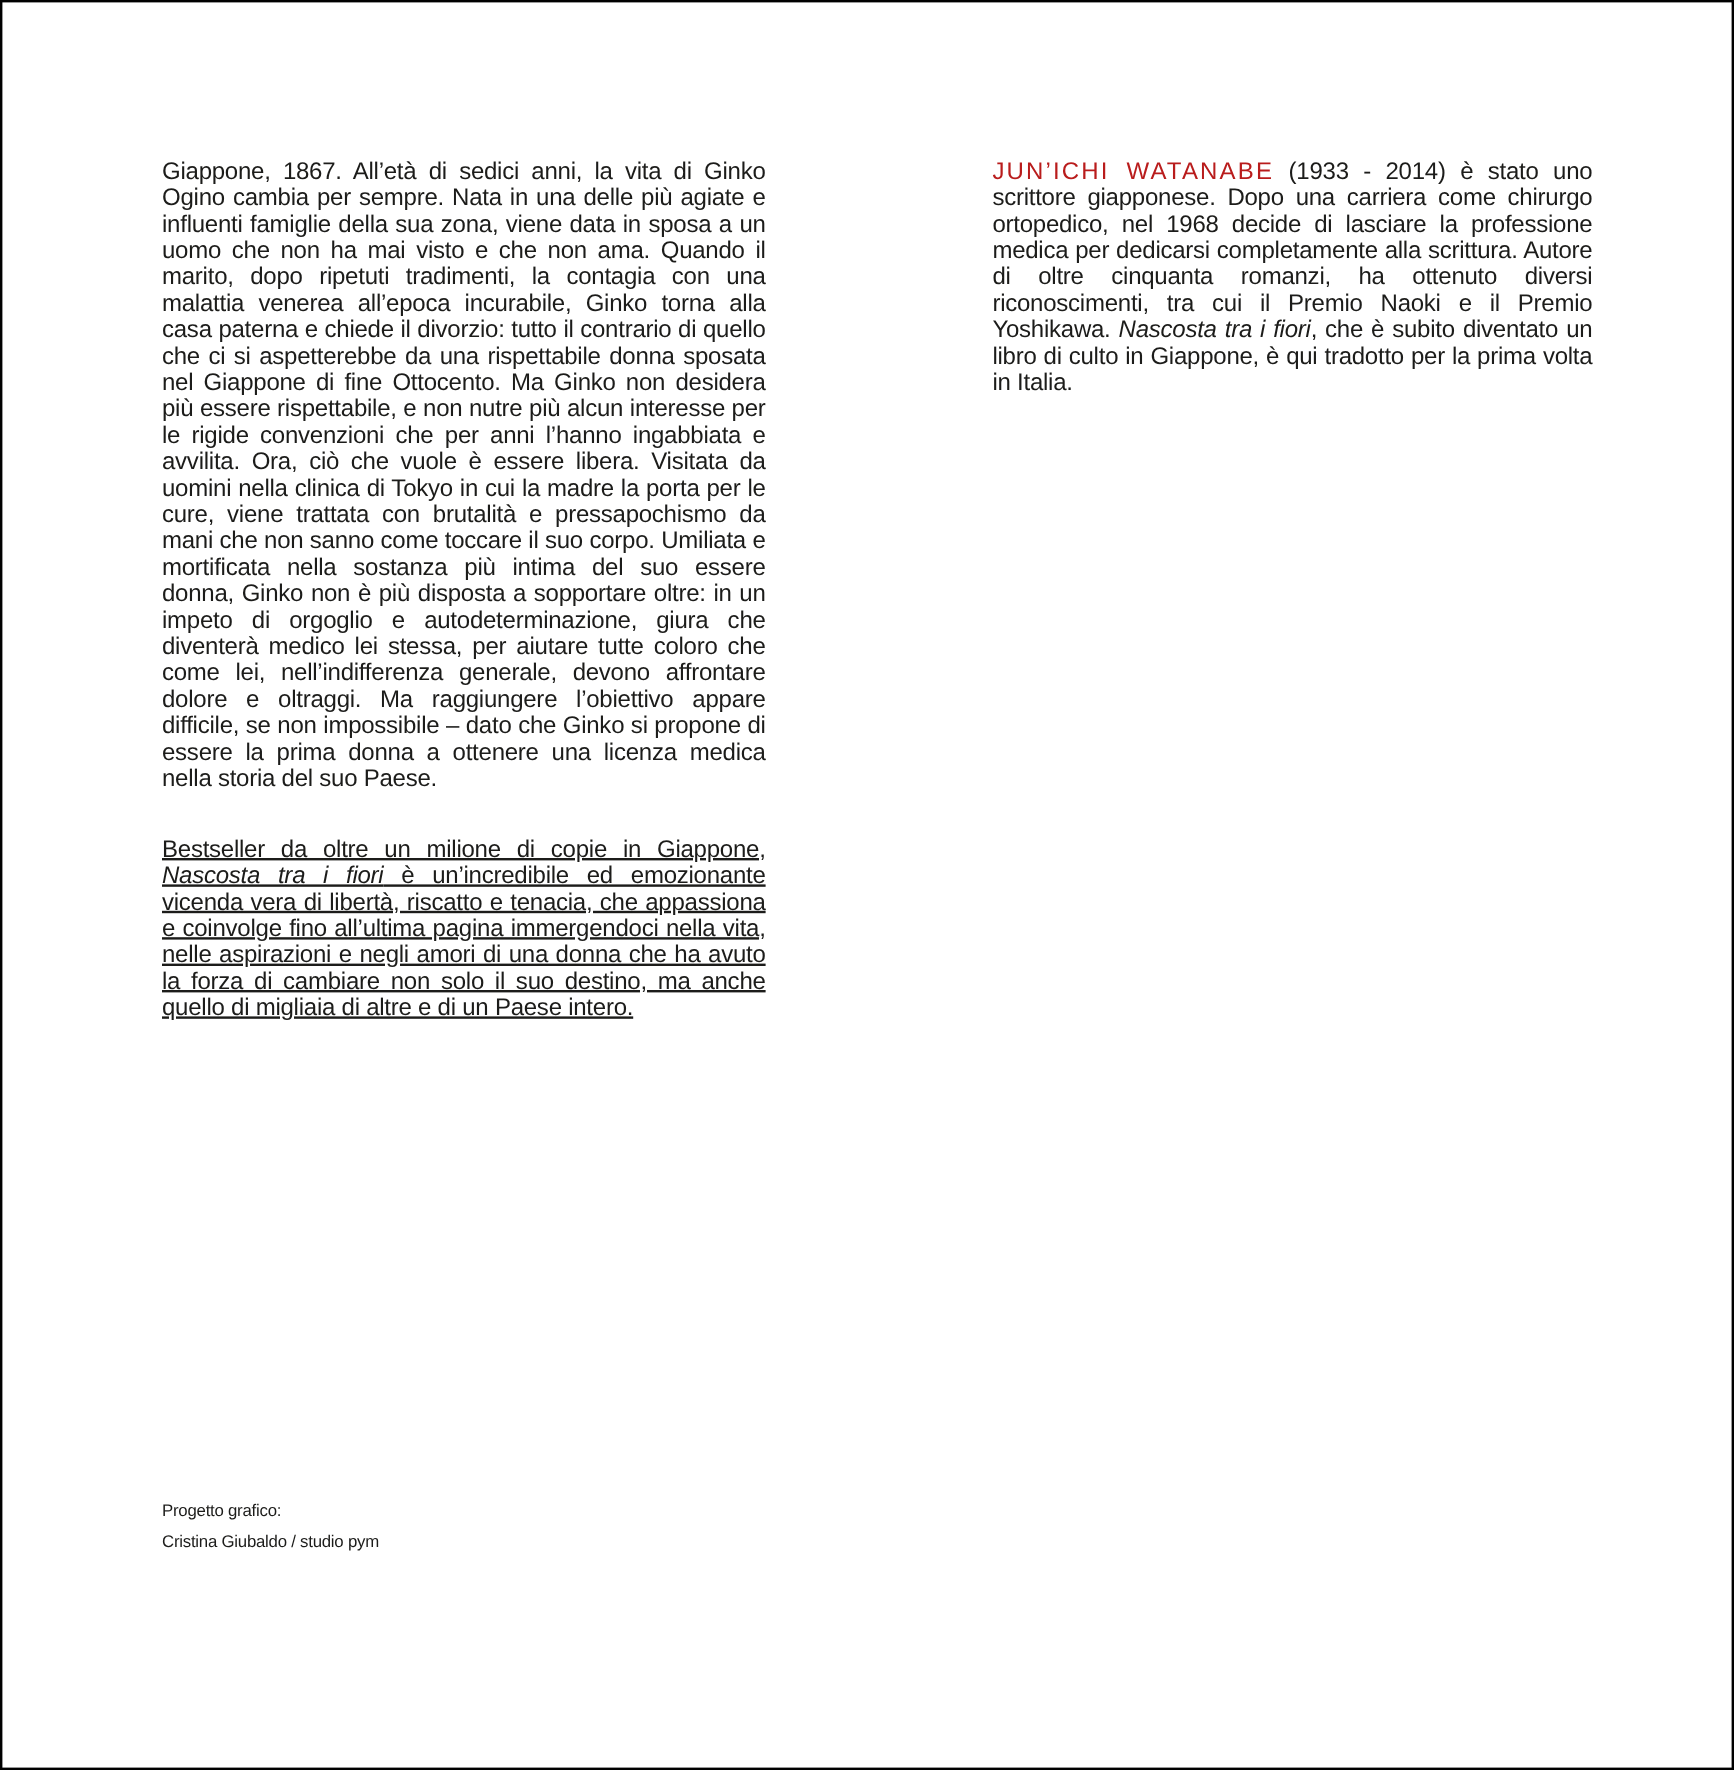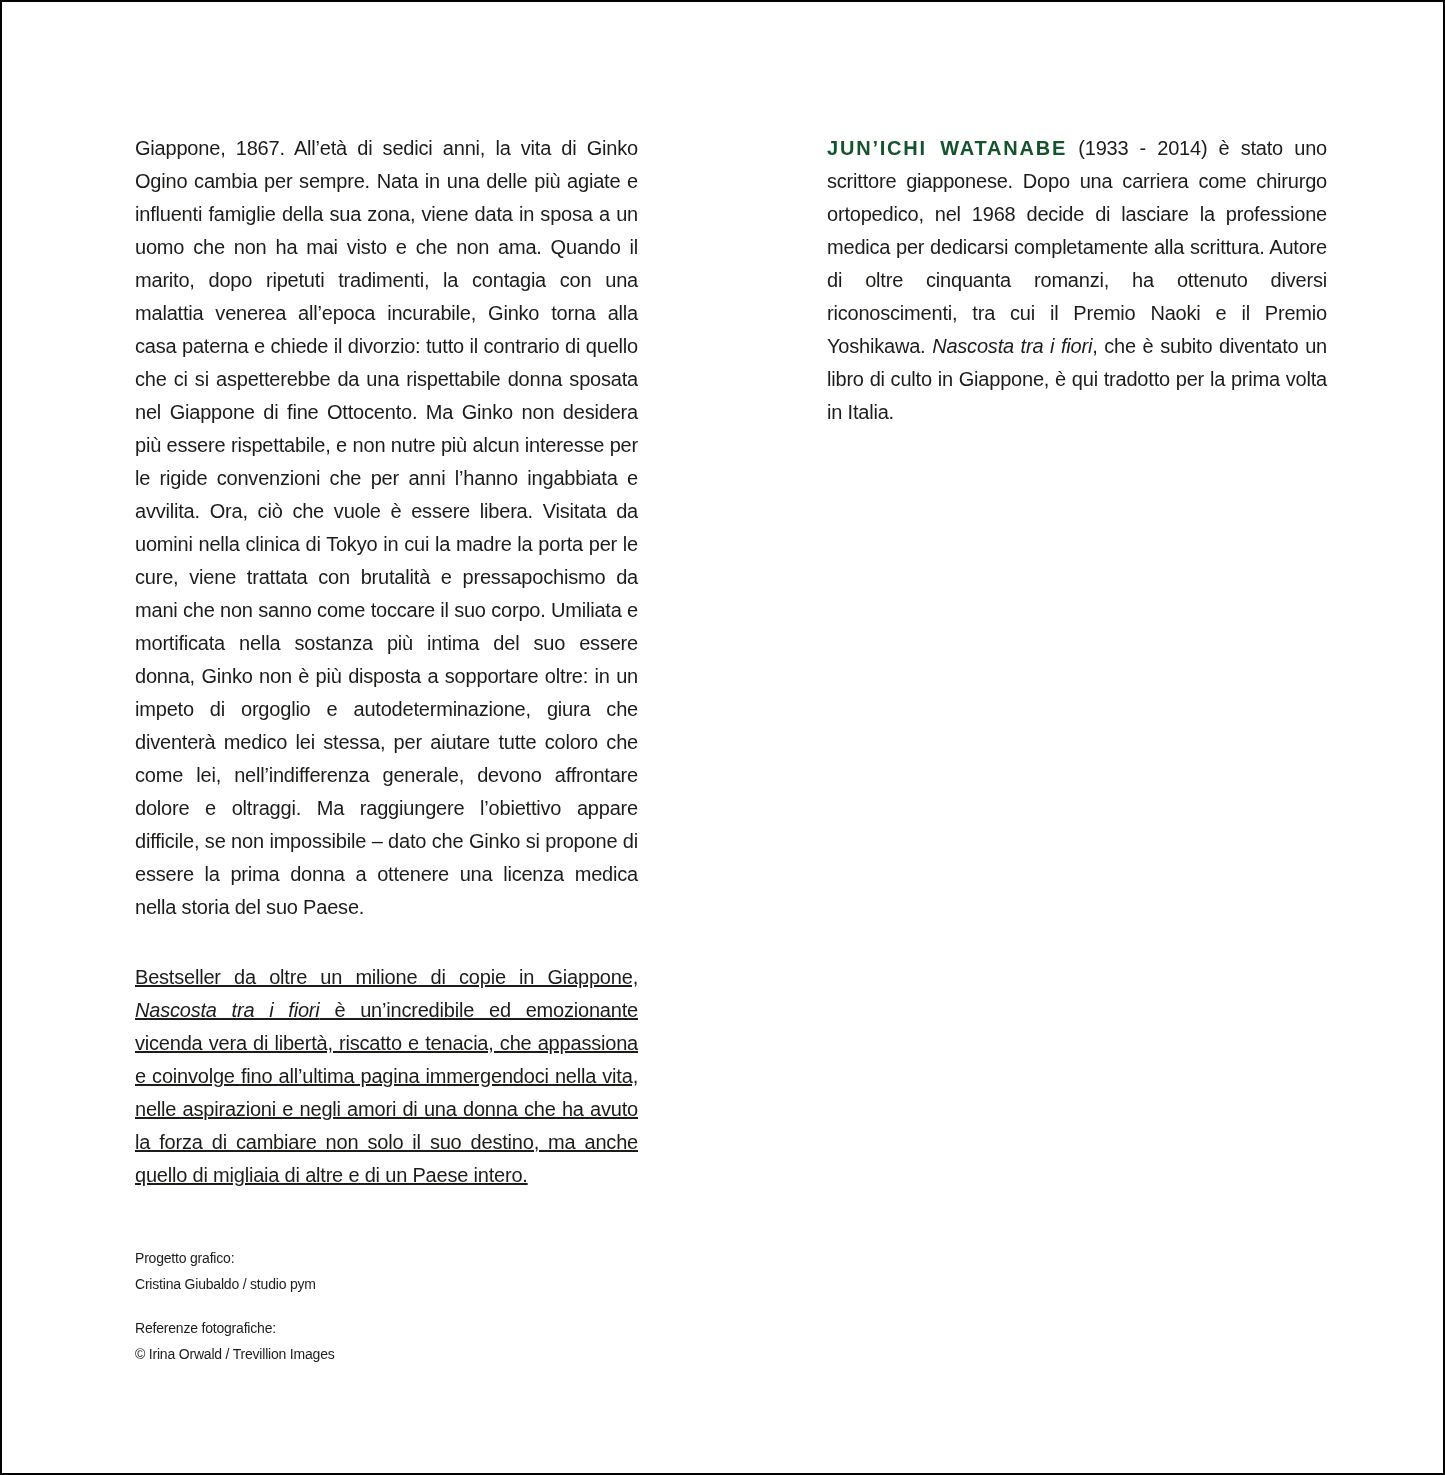--- a/index.html
+++ b/index.html
@@ -16,21 +16,21 @@
     background: #ffffff;
     font-family: "Liberation Sans", sans-serif;
     color: #1c1c1a;
     overflow: hidden;
   }
   .col {
     position: absolute;
     top: 130px;
     text-align: justify;
     font-size: 20px;
-    line-height: 33px;
+    line-height: 22px;
     letter-spacing: -0.2px;
   }
   .col-left {
     left: 133px;
     width: 503px;
   }
   .col-right {
     left: 825px;
     width: 500px;
   }
@@ -39,22 +39,22 @@
     padding: 0;
   }
   .col p + p {
     margin-top: 37px;
     text-decoration: underline;
   }
   .book-title {
     font-style: italic;
   }
   .author-name {
-    font-weight: 700;
-    color: #14532d;
+    font-weight: 400;
+    color: #b91c1c;
     letter-spacing: 1.8px;
   }
   .credits {
     position: absolute;
     left: 133px;
     top: 1243px;
     font-size: 14px;
     line-height: 26px;
     letter-spacing: -0.2px;
     text-align: left;
@@ -74,23 +74,19 @@
   <div class="col col-left">
     <p>Giappone, 1867. All’età di sedici anni, la vita di Ginko Ogino cambia per sempre. Nata in una delle più agiate e influenti famiglie della sua zona, viene data in sposa a un uomo che non ha mai visto e che non ama. Quando il marito, dopo ripetuti tradimenti, la contagia con una malattia venerea all’epoca incurabile, Ginko torna alla casa paterna e chiede il divorzio: tutto il contrario di quello che ci si aspetterebbe da una rispettabile donna sposata nel Giappone di fine Ottocento. Ma Ginko non desidera più essere rispettabile, e non nutre più alcun interesse per le rigide convenzioni che per anni l’hanno ingabbiata e avvilita. Ora, ciò che vuole è essere libera. Visitata da uomini nella clinica di Tokyo in cui la madre la porta per le cure, viene trattata con brutalità e pressapochismo da mani che non sanno come toccare il suo corpo. Umiliata e mortificata nella sostanza più intima del suo essere donna, Ginko non è più disposta a sopportare oltre: in un impeto di orgoglio e autodeterminazione, giura che diventerà medico lei stessa, per aiutare tutte coloro che come lei, nell’indifferenza generale, devono affrontare dolore e oltraggi. Ma raggiungere l’obiettivo appare difficile, se non impossibile – dato che Ginko si propone di essere la prima donna a ottenere una licenza medica nella storia del suo Paese.</p>
     <p><span>Bestseller da oltre un milione di copie in Giappone, </span><span class="book-title">Nascosta tra i fiori</span><span> è un’incredibile ed emozionante vicenda vera di libertà, riscatto e tenacia, che appassiona e coinvolge fino all’ultima pagina immergendoci nella vita, nelle aspirazioni e negli amori di una donna che ha avuto la forza di cambiare non solo il suo destino, ma anche quello di migliaia di altre e di un Paese intero.</span></p>
   </div>
 
   <div class="credits">
     <div class="credit-block">
       <div>Progetto grafico:</div>
       <div>Cristina Giubaldo / studio pym</div>
     </div>
-    <div class="credit-block">
-      <div>Referenze fotografiche:</div>
-      <div>© Irina Orwald / Trevillion Images</div>
-    </div>
   </div>
 
   <div class="col col-right">
     <p><span class="author-name">JUN’ICHI WATANABE</span><span> (1933 - 2014) è stato uno scrittore giapponese. Dopo una carriera come chirurgo ortopedico, nel 1968 decide di lasciare la professione medica per dedicarsi completamente alla scrittura. Autore di oltre cinquanta romanzi, ha ottenuto diversi riconoscimenti, tra cui il Premio Naoki e il Premio Yoshikawa. </span><span class="book-title">Nascosta tra i fiori</span><span>, che è subito diventato un libro di culto in Giappone, è qui tradotto per la prima volta in Italia.</span></p>
   </div>
 
 </div>
 
 </body></html>

